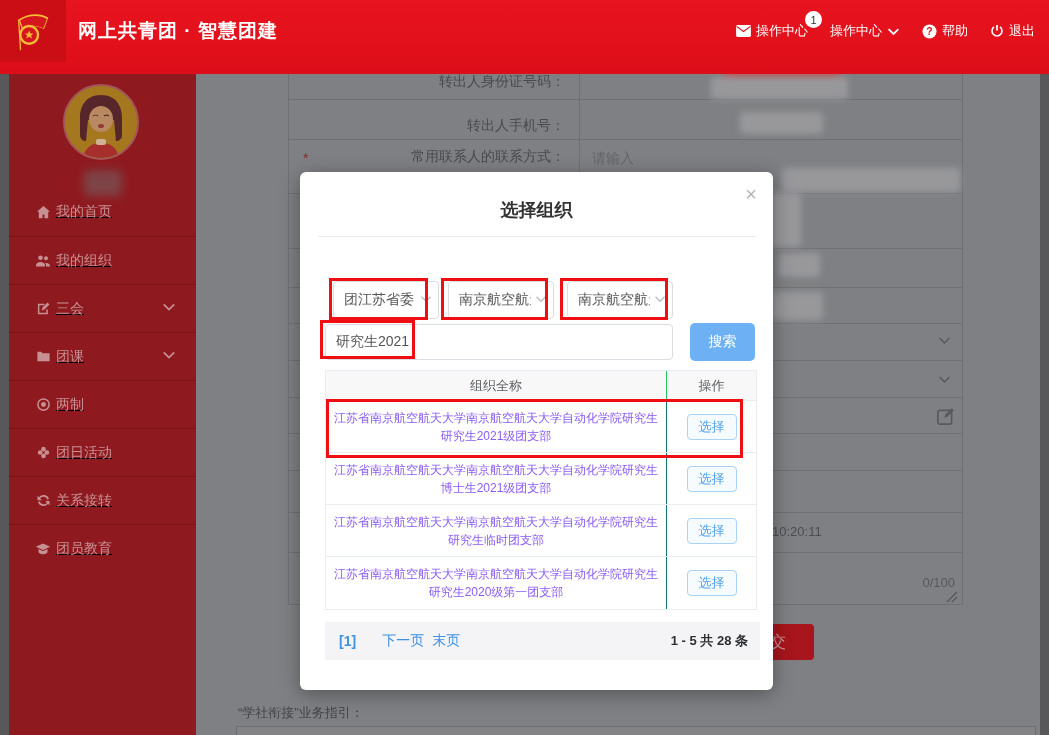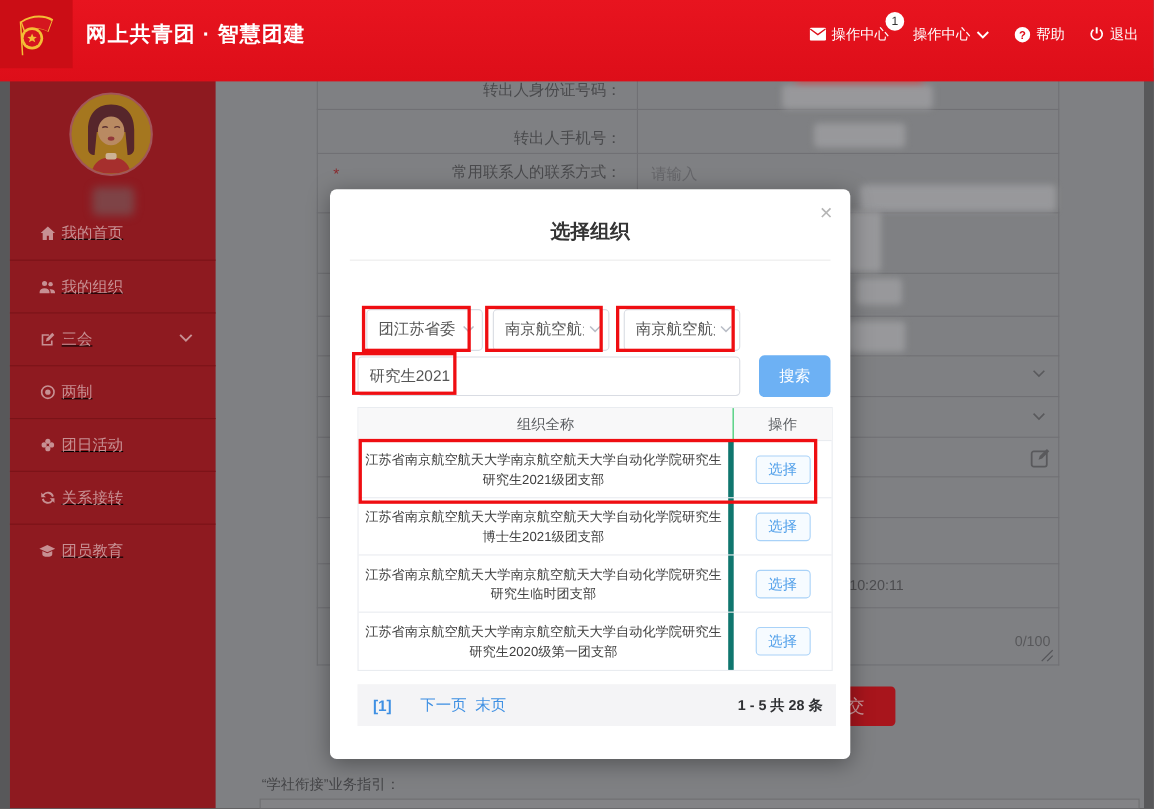--- a/index.html
+++ b/index.html
@@ -72,22 +72,22 @@
                   border-radius:4px; padding:0 10px; font-size:14px; color:#555; font-family:inherit; outline:none; }
   .search-btn { position:absolute; left:390px; top:151px; width:65px; height:38px; background:#6db1f4;
                 color:#fff; border:none; border-radius:5px; font-size:14px; cursor:pointer; font-family:inherit; }
   .org-table { position:absolute; left:25px; top:198px; width:432px; border:1px solid #e9ecf0; }
   .org-thead { display:flex; height:30px; background:#f8f8f9; border-bottom:1px solid #e9ecf0; }
   .th-name { width:341px; border-right:1px solid #22c55e; display:flex; align-items:center;
              justify-content:center; font-size:13px; color:#5a5d61; }
   .th-action { flex:1; display:flex; align-items:center; justify-content:center; font-size:13px; color:#5a5d61; }
   .org-row { display:flex; height:52px; border-bottom:1px solid #e9ecf0; }
   .org-row:last-child { border-bottom:none; }
-  .td-name { width:341px; border-right:5px solid #0f766e; display:flex; align-items:center;
-             justify-content:center; text-align:center; font-size:12px; color:#404040;
+  .td-name { width:341px; border-right:1px solid #0f766e; display:flex; align-items:center;
+             justify-content:center; text-align:center; font-size:12px; color:#8b5cf6;
              line-height:18px; padding:0 6px; }
   .td-action { flex:1; display:flex; align-items:center; justify-content:center; }
   .pick-btn { width:50px; height:26px; border:1px solid #a9d2f8; background:#f6fbff; color:#52a0ea;
               border-radius:4px; font-size:13px; cursor:pointer; font-family:inherit; }
   .pager { position:absolute; left:25px; top:450px; width:435px; height:38px; background:#f4f4f6;
            display:flex; align-items:center; font-size:14px; }
   .pager .cur { color:#3f90e3; font-weight:bold; margin-left:14px; }
   .pager .plink { color:#3f90e3; cursor:pointer; }
   .pager .next { margin-left:26px; }
   .pager .last { margin-left:8px; }
@@ -203,20 +203,33 @@
         </span>
         <span>三会</span>
         <span class="chev">
           <svg width="14" height="14" viewBox="0 0 16 16">
               <path d="M2 5l6 6 6-6" fill="none" stroke="currentColor" stroke-width="2"></path>
             </svg>
         </span>
       </li>
       <li>
         <span class="icon">
+          <svg width="15" height="15" viewBox="0 0 16 16" fill="currentColor">
+              <path d="M1.5 3h4L7 4.5h7.5V13h-13z"></path>
+            </svg>
+        </span>
+        <span>团课</span>
+        <span class="chev">
+          <svg width="14" height="14" viewBox="0 0 16 16">
+              <path d="M2 5l6 6 6-6" fill="none" stroke="currentColor" stroke-width="2"></path>
+            </svg>
+        </span>
+      </li>
+      <li>
+        <span class="icon">
           <svg width="15" height="15" viewBox="0 0 16 16">
               <circle cx="8" cy="8" r="6" fill="none" stroke="currentColor" stroke-width="1.6"></circle>
               <circle cx="8" cy="8" r="2.6" fill="currentColor"></circle>
             </svg>
         </span>
         <span>两制</span>
       </li>
       <li>
         <span class="icon">
           <svg width="15" height="15" viewBox="0 0 16 16" fill="currentColor">

